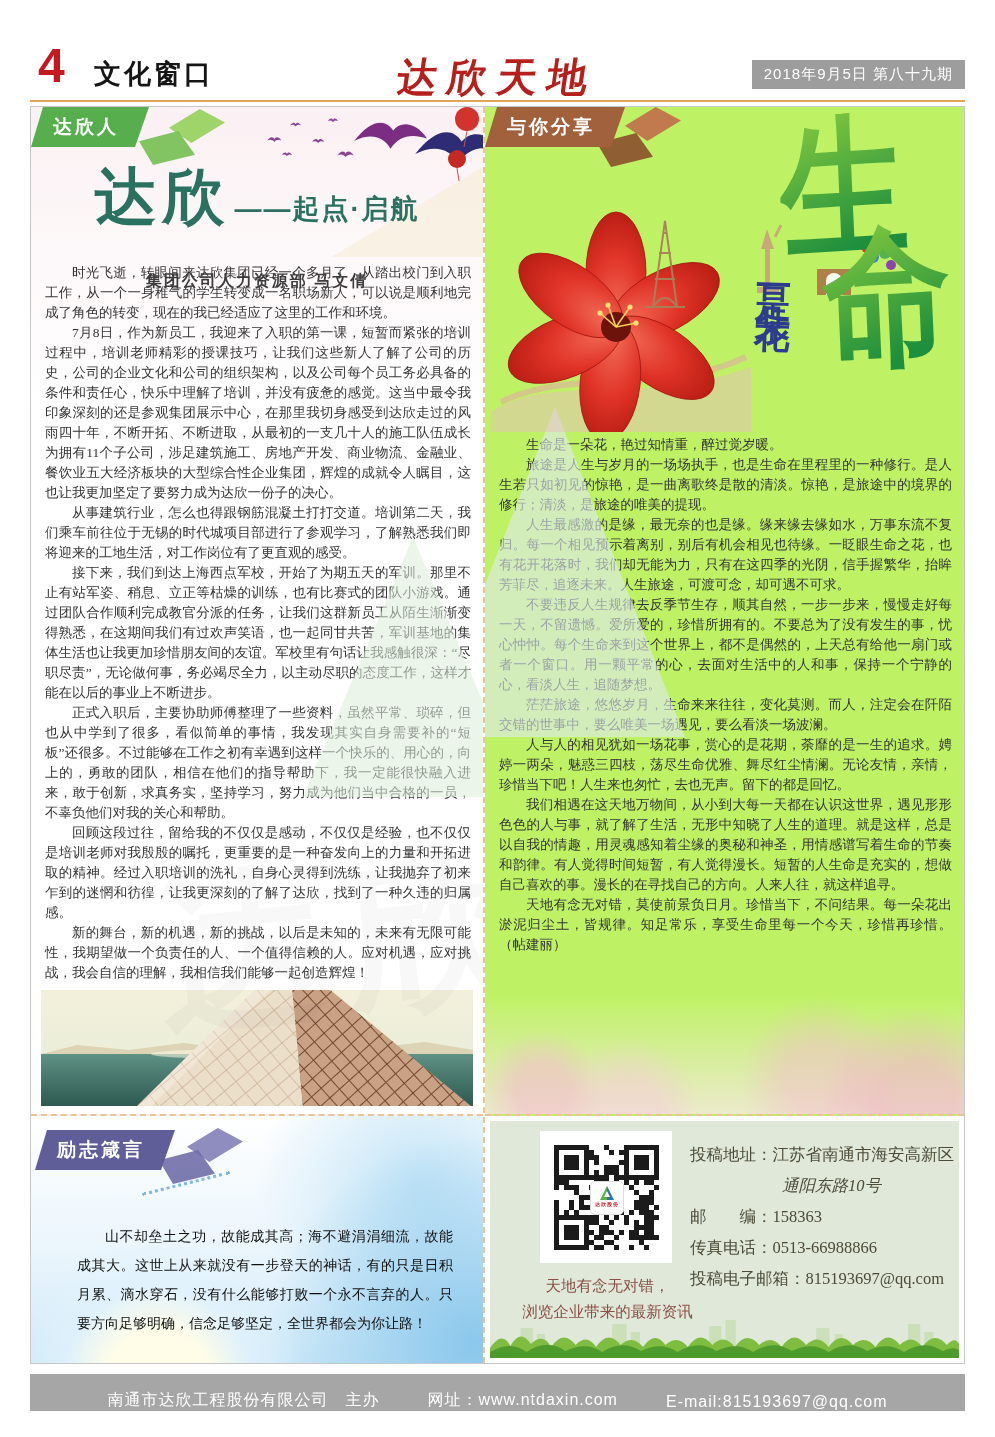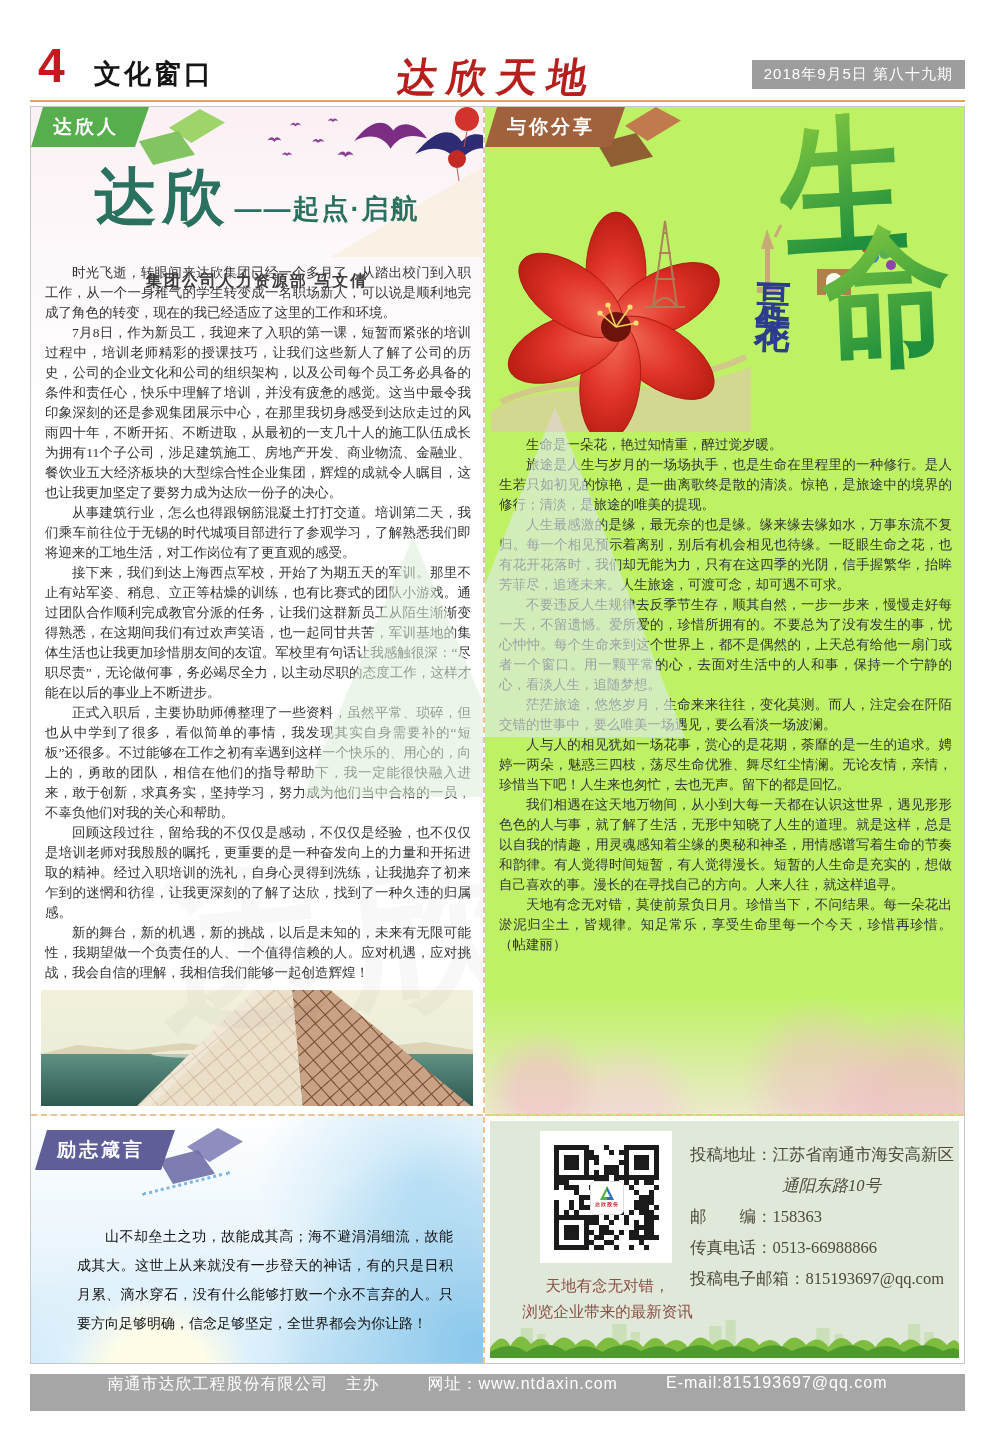--- a/index.html
+++ b/index.html
@@ -99,21 +99,21 @@
   .qr-logo-text{font:bold 5px "Liberation Sans",sans-serif;color:#c5181f;letter-spacing:1px;}
   .contact-lines{position:absolute;left:200px;top:18px;font-size:16.5px;line-height:31px;color:#4c4b38;}
   .c-row{white-space:nowrap;}
   .c-row .cont{padding-left:92px;font-style:italic;}
   .wechat-note{position:absolute;left:10px;top:152px;width:215px;text-align:center;
                font-size:15.5px;line-height:26px;color:#8a5045;}
   .grass{position:absolute;left:0;right:0;bottom:0;height:44px;}
   .grass svg{display:block;width:100%;height:100%;}
   
   .footer{position:absolute;left:30px;right:30px;top:1374px;height:37px;background:#a6a6a6;
-          color:#fff;display:flex;align-items:flex-start;justify-content:center;gap:48px;
+          color:#fff;display:flex;align-items:flex-end;justify-content:center;gap:48px;
           font:16px "Liberation Sans",sans-serif;letter-spacing:1px;}
 </style>
 </head>
 <body>
 
 <div class="page">
 
   <div class="hdr">
     <div class="pagenum">4</div>
     <div class="section-title">文化窗口</div>

